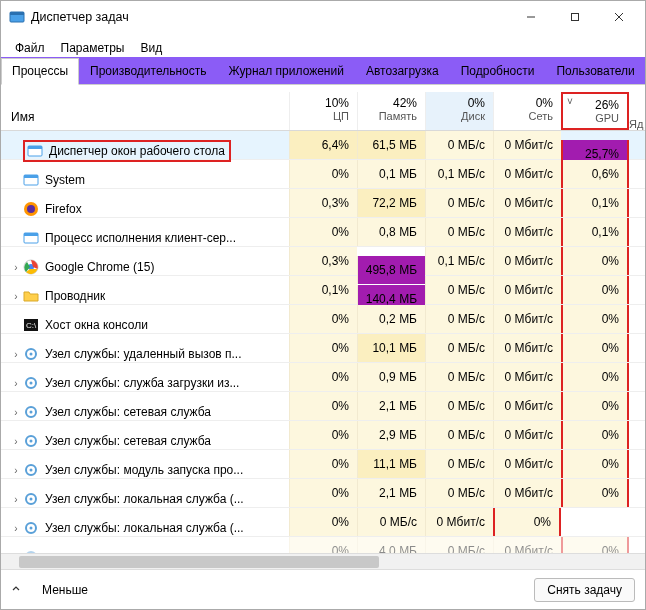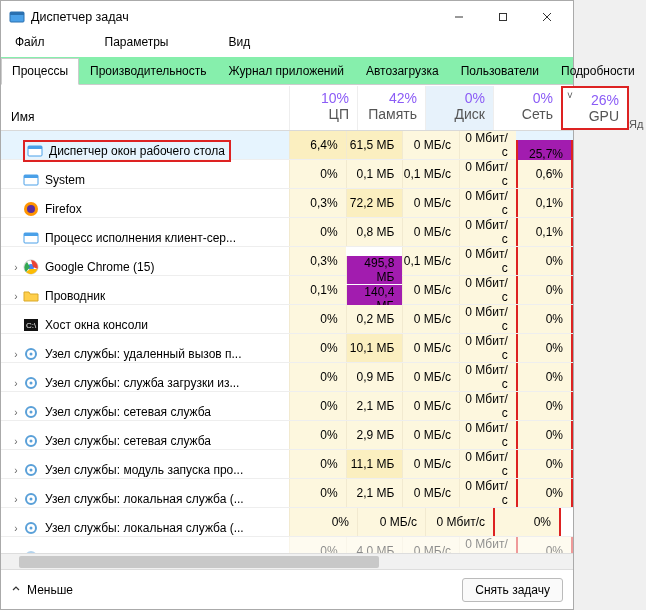--- a/index.html
+++ b/index.html
@@ -5,53 +5,52 @@
   * { box-sizing: border-box; margin: 0; padding: 0; }
   body {
     font-family: "Segoe UI", Tahoma, sans-serif;
     font-size: 12px;
     background: #f0f0f0;
     width: 646px;
     height: 610px;
     overflow: hidden;
   }
   .window {
-    width: 574px;
+    width: 646px;
     height: 610px;
     background: #fff;
     border: 1px solid #aaa;
     display: flex;
     flex-direction: column;
   }
   .titlebar {
     height: 32px;
     display: flex;
     align-items: center;
     padding: 0 4px 0 8px;
   }
   .titlebar .icon { width: 16px; height: 16px; margin-right: 6px; }
   .titlebar .title { flex: 1; font-size: 12.5px; }
   .tb-controls { display: flex; }
   .tb-btn { width: 44px; height: 28px; display: flex; align-items: center; justify-content: center; }
   .tb-btn svg { width: 10px; height: 10px; }
   .menubar {
     height: 24px;
     display: flex;
-    align-items: flex-start;
+    align-items: flex-end;
     padding: 0 6px;
     font-size: 12px;
-    gap: 44px;
   }
   .menu-item { padding: 2px 8px; }
   .tabbar {
     height: 28px;
     display: flex;
     align-items: center;
     border-bottom: 1px solid #ccc;
-    background: #86efac;
+    background: #8b5cf6;
     position: relative;
     font-size: 12px;
   }
   .tab {
     padding: 5px 10px;
     border: 1px solid transparent;
     position: relative;
     white-space: nowrap;
   }
   .tab.active {
@@ -73,22 +72,22 @@
     padding: 0 8px 6px 10px;
     font-size: 12px;
   }
   .col-hdr {
     width: 68px;
     text-align: right;
     padding: 4px 8px 4px 0;
     border-left: 1px solid #eee;
   }
   .col-hdr.disk { background: #e7f2fb; }
-  .col-hdr .pct { font-size: 14px; color: #8b5cf6; }
-  .col-hdr .lbl { font-size: 14px; color: #555; }
+  .col-hdr .pct { font-size: 12px; color: #000000; }
+  .col-hdr .lbl { font-size: 11px; color: #555; }
   .col-hdr.gpu { border: 2px solid #d22; background:#fff; position:relative;}
   .col-hdr.gpu .sorter { position:absolute; top:2px; left:4px; font-size:10px; color:#555;}
   .extra-hdr { width: 20px; font-size:11px; color:#555; }
 
   .tbody {
     flex: 1;
     overflow: hidden;
     position: relative;
   }
   .row {
@@ -138,21 +137,21 @@
     background:#c8c8c8; border-radius:2px;
   }
   .footer {
     height: 40px;
     border-top: 1px solid #ddd;
     display: flex;
     align-items: center;
     padding: 0 10px;
     background:#fff;
   }
-  .less { display:flex; align-items:center; font-size:12px; cursor:default;}
+  .less { display:flex; align-items:center; font-size:12px; cursor:default;gap:15px;}
   .less .chev { margin-right:6px; }
   .footer .spacer { flex:1; }
   .end-task {
     padding: 4px 12px;
     border: 1px solid #bbb;
     border-radius: 3px;
     background: #fafafa;
     font-size:12px;
   }
 </style>
@@ -194,22 +193,22 @@
     <span class="menu-item">Параметры</span>
     <span class="menu-item">Вид</span>
   </div>
 
   <div class="tabbar">
     <div id="tabs-host" style="display: flex;">
         <div class="tab active">Процессы</div>
         <div class="tab">Производительность</div>
         <div class="tab">Журнал приложений</div>
         <div class="tab">Автозагрузка</div>
+        <div class="tab">Подробности</div>
         <div class="tab">Пользователи</div>
-        <div class="tab">Подробности</div>
         <div class="tab">С</div>
       </div>
 
   </div>
 
   <div class="header-row">
     <div class="name-hdr">Имя</div>
     <div id="col-hdrs" style="display:flex;">
         <div class="col-hdr">
           <div class="pct">10%</div>

